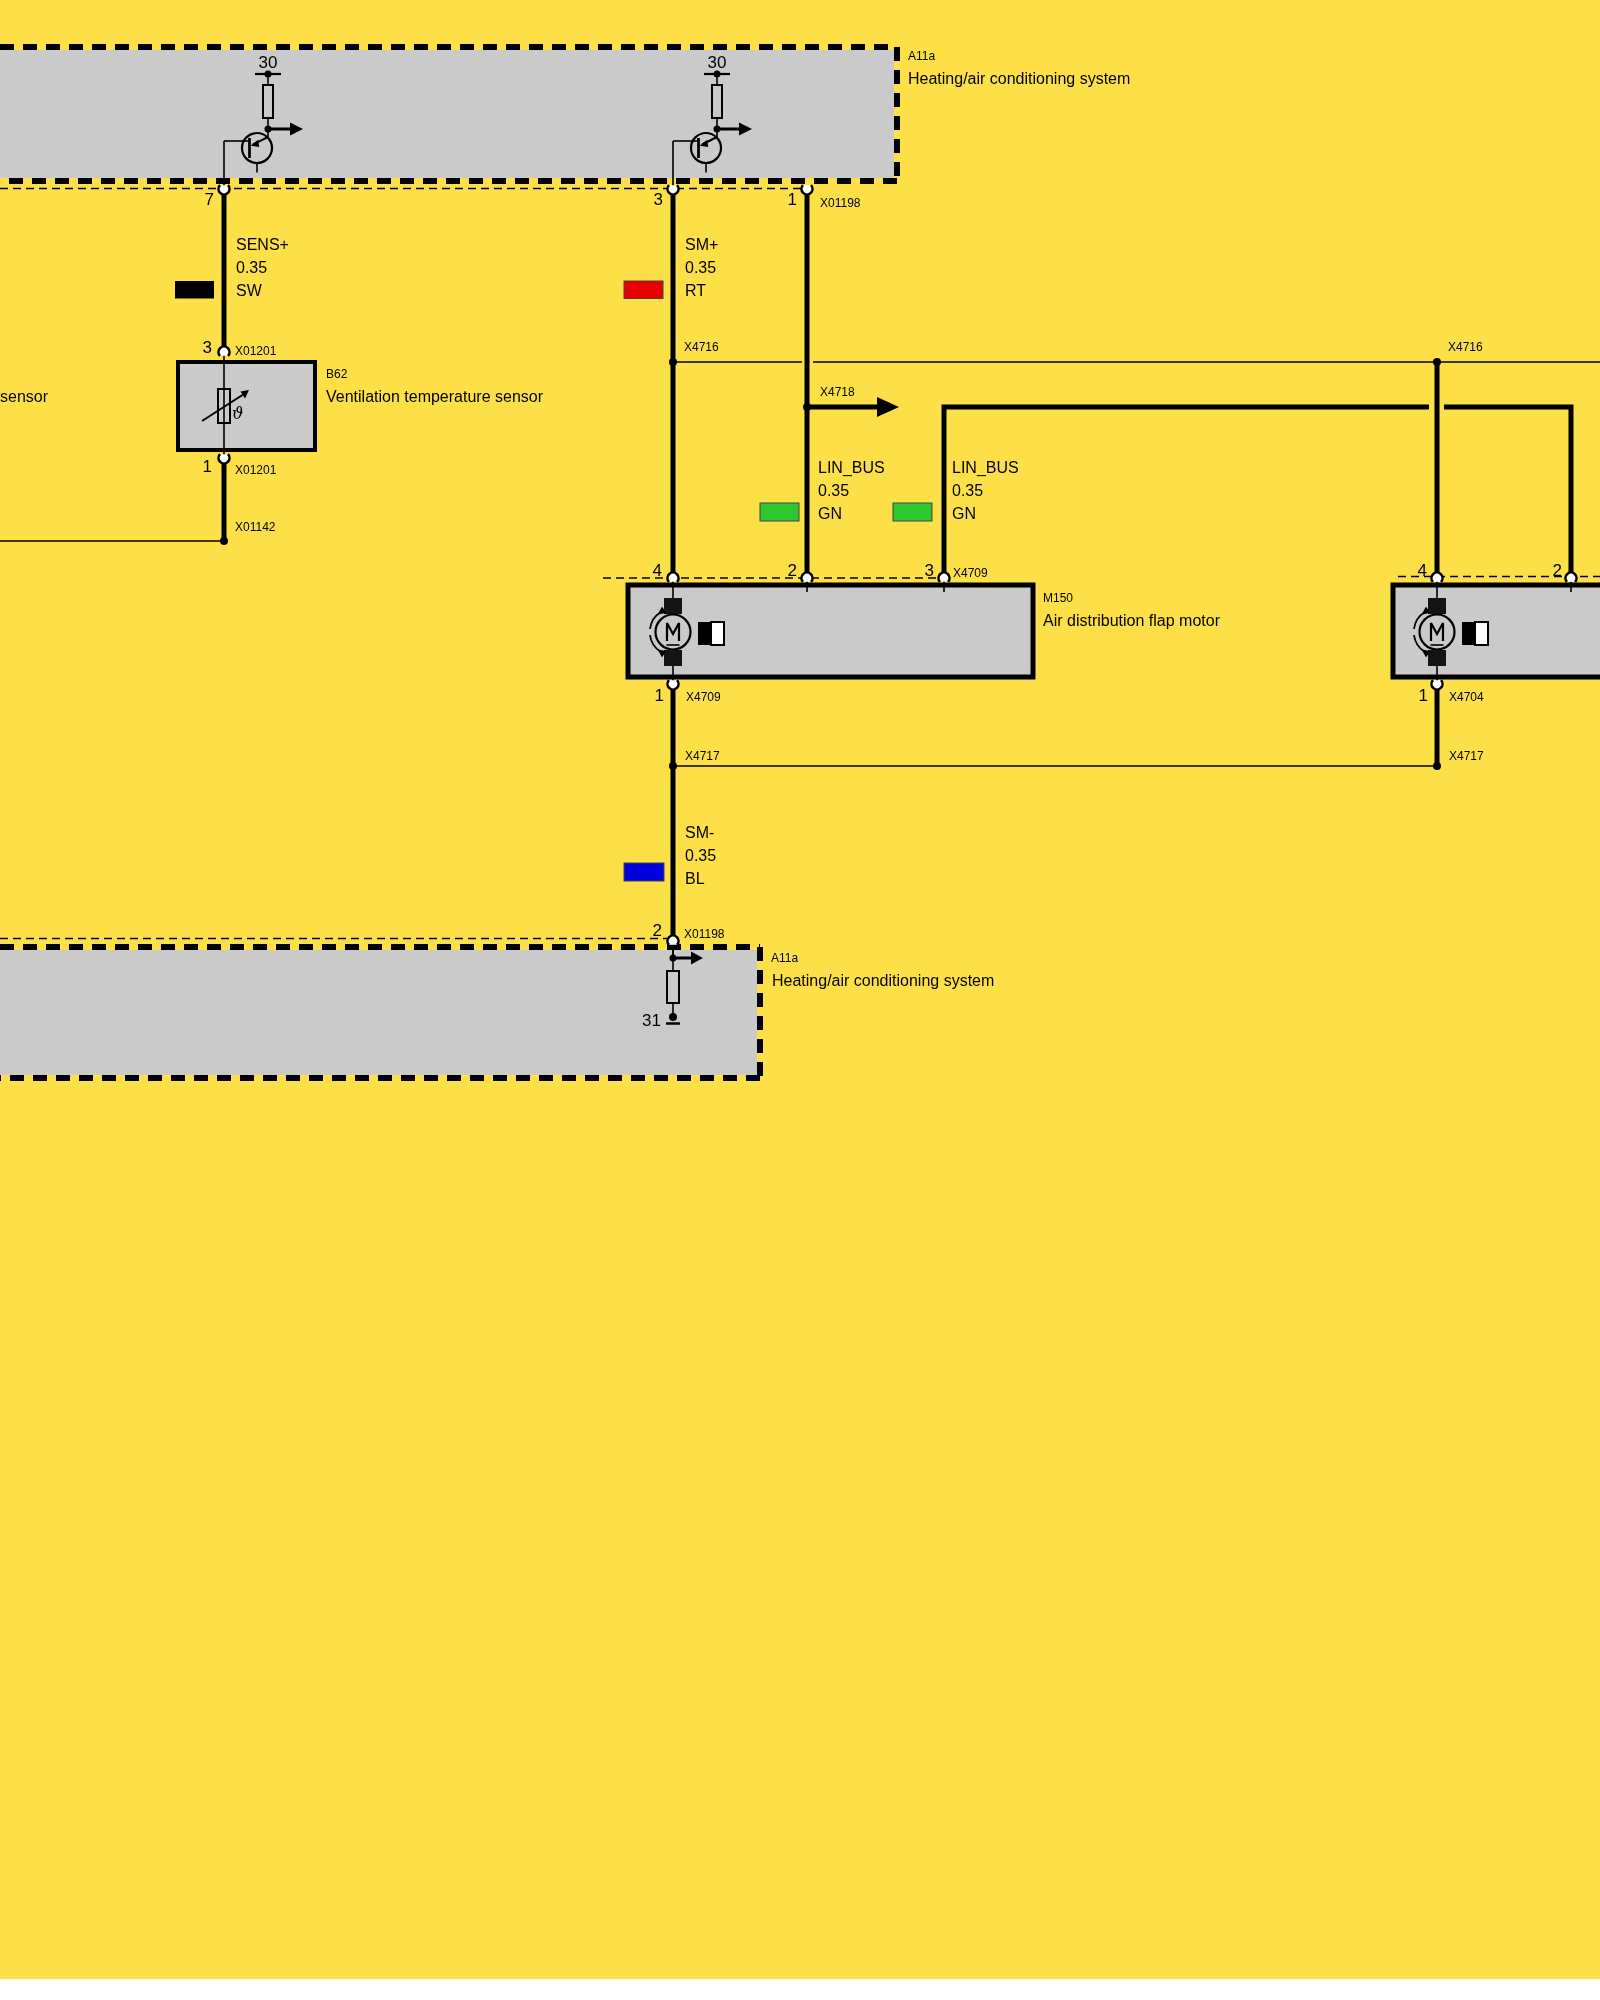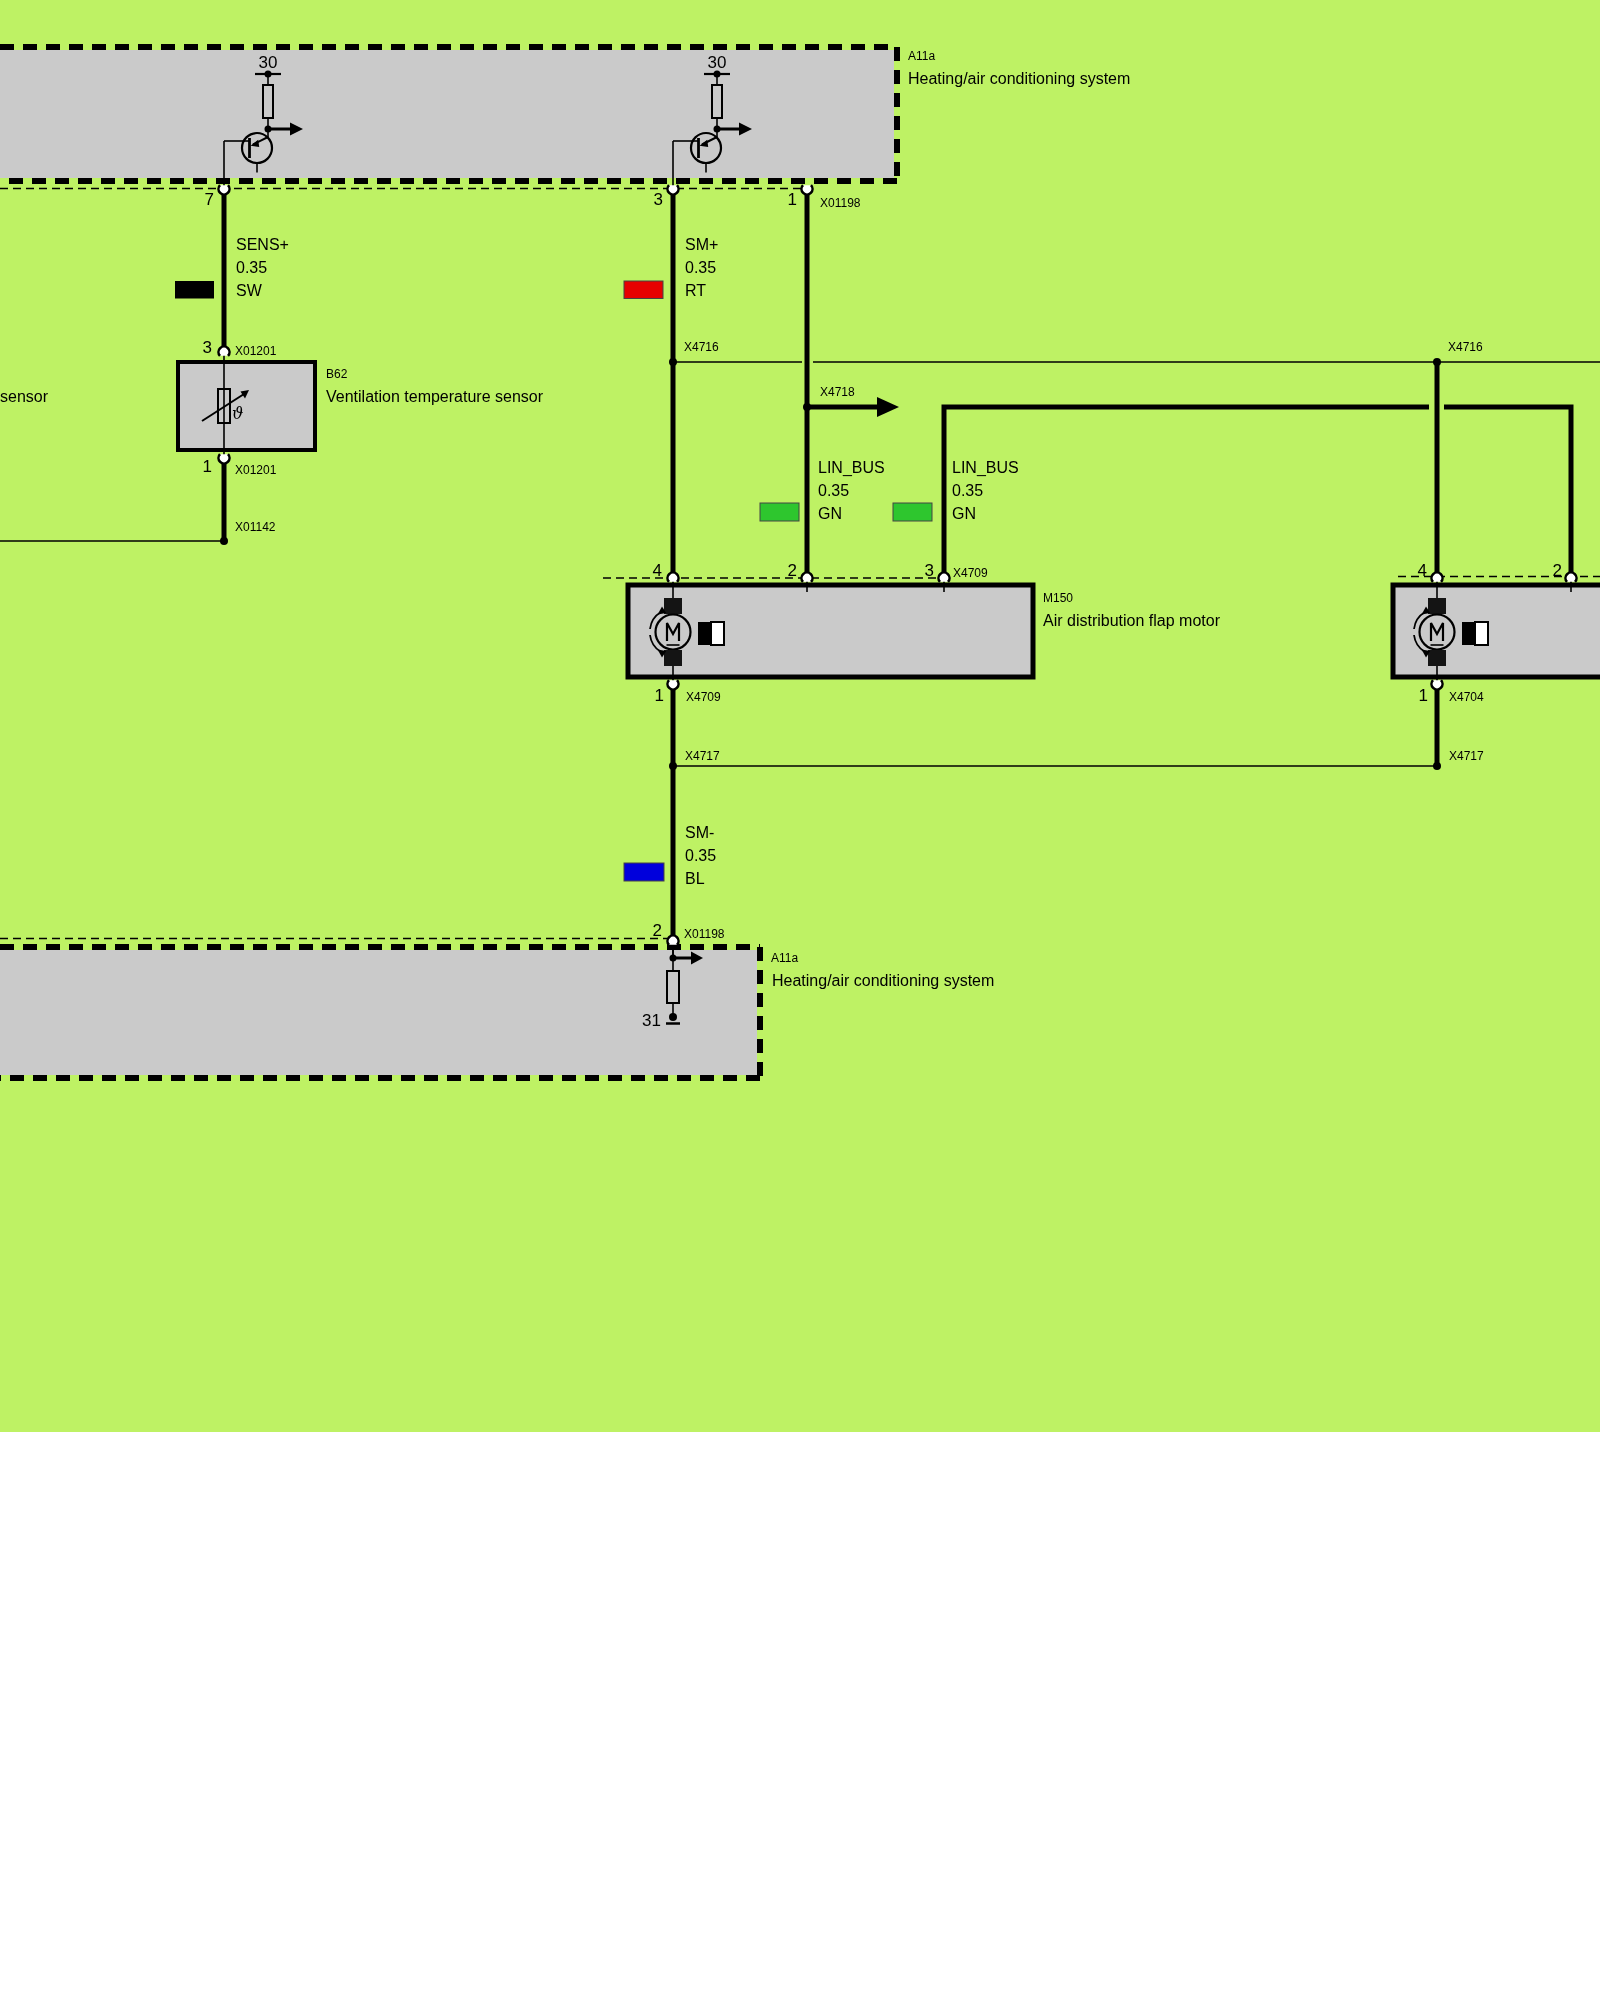--- a/index.html
+++ b/index.html
@@ -1,16 +1,16 @@
 <!DOCTYPE html>
 <html><head>
 <meta charset="utf-8">
 <style>
   html,body{margin:0;padding:0;background:#fff;}
-  .canvas{position:relative;width:1600px;height:1432px;background:#bef264;overflow:hidden;}
+  .canvas{position:relative;width:1600px;height:1979px;background:#fde047;overflow:hidden;}
   svg{position:absolute;left:0;top:0;}
   text{font-family:"Liberation Sans","DejaVu Sans",sans-serif;fill:#000;}
   .t17{font-size:17px;}
   .t16{font-size:16px;}
   .t12{font-size:12px;}
   .theta{font-family:"DejaVu Serif",serif;font-style:italic;font-size:16px;}
 </style>
 </head>
 <body>
 

